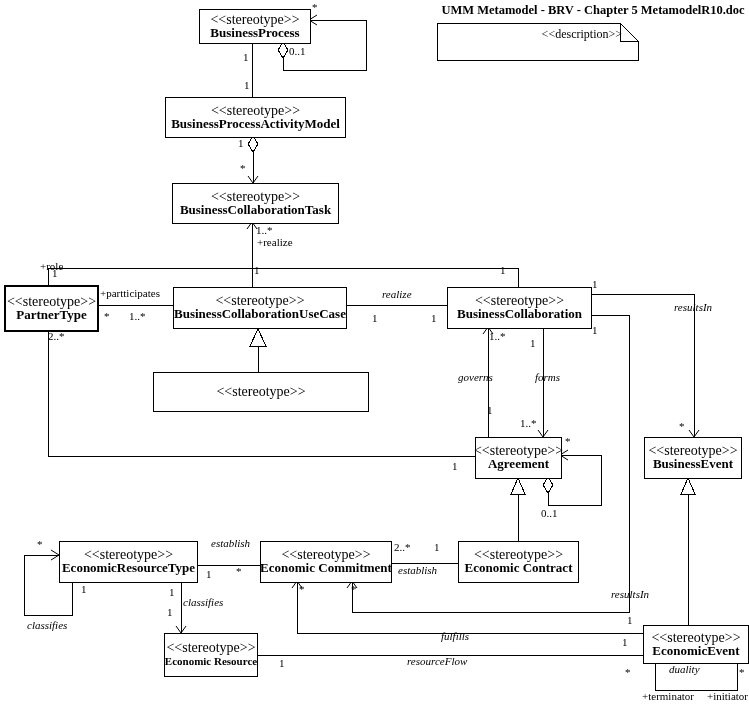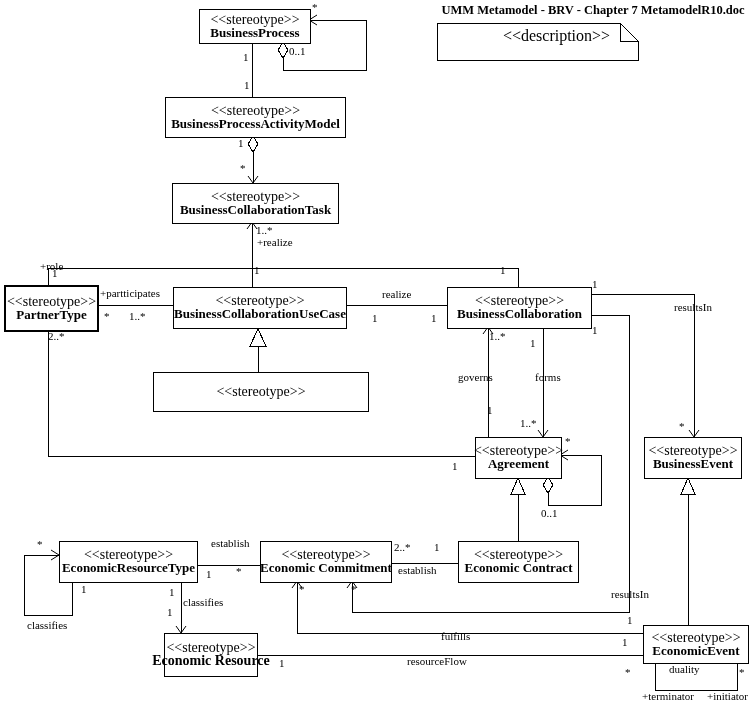--- a/index.html
+++ b/index.html
@@ -6,24 +6,24 @@
   #stage{position:relative;width:749px;height:706px;background:#ffffff;overflow:hidden;
          font-family:"Liberation Serif",serif;color:#000;}
   svg.wires{position:absolute;left:0;top:0;z-index:1;}
   .cls{position:absolute;z-index:2;background:#fff;border:1px solid #000;
        display:flex;flex-direction:column;align-items:center;justify-content:center;
        text-align:center;}
   .cls.thick{border-width:2px;}
   .st{font-size:14px;line-height:12px;white-space:nowrap;}
   .nm{font-size:13px;line-height:14px;font-weight:bold;white-space:nowrap;}
   .lb,.li{position:absolute;z-index:3;font-size:11px;line-height:12px;white-space:nowrap;}
-  .li{}
+  .li{font-style:italic;}
   .title{position:absolute;z-index:3;left:437px;top:3px;width:312px;text-align:center;
          font-weight:bold;font-size:12.5px;}
-  .note-st{position:absolute;z-index:3;left:437px;top:27px;width:185px;text-align:center;font-size:16px;padding-left:27px;}
+  .note-st{position:absolute;z-index:3;left:437px;top:27px;width:185px;text-align:right;font-size:12px;}
   .note-tx{position:absolute;z-index:3;left:439px;top:43px;width:196px;text-align:center;font-size:10.5px;}
 </style>
 </head>
 <body>
 
 <div id="stage">
 
   <svg class="wires" width="749" height="706" viewBox="0 0 749 706" fill="none" stroke="#000" stroke-width="1" shape-rendering="crispEdges">
 
     <polygon points="437,23 620,23 638,41 638,60 437,60" fill="#fff"></polygon>
@@ -86,21 +86,21 @@
     <polyline points="176,626 181,633 186,626" shape-rendering="auto"></polyline>
 
     <polyline points="297,581 297,633 643,633"></polyline>
     <polyline points="292,588 297,581 302,588" shape-rendering="auto"></polyline>
 
     <line x1="256" y1="655" x2="643" y2="655"></line>
 
     <polyline points="655,662 655,690 737,690 737,662"></polyline>
   </svg>
 
-  <div class="title">UMM Metamodel - BRV - Chapter 7 MetamodelR10.doc</div>
+  <div class="title">UMM Metamodel - BRV - Chapter 5 MetamodelR10.doc</div>
   <div class="note-st">&lt;&lt;description&gt;&gt;</div>
 
   <div class="cls" style="left:199px;top:9px;width:110px;height:33px">
     <div class="st">&lt;&lt;stereotype&gt;&gt;</div>
     <div class="nm">BusinessProcess</div>
   </div>
   <div class="cls" style="left:165px;top:97px;width:179px;height:39px">
     <div class="st">&lt;&lt;stereotype&gt;&gt;</div>
     <div class="nm">BusinessProcessActivityModel</div>
   </div>
@@ -138,21 +138,21 @@
   <div class="cls" style="left:260px;top:541px;width:130px;height:40px">
     <div class="st">&lt;&lt;stereotype&gt;&gt;</div>
     <div class="nm">Economic Commitment</div>
   </div>
   <div class="cls" style="left:458px;top:541px;width:119px;height:40px">
     <div class="st">&lt;&lt;stereotype&gt;&gt;</div>
     <div class="nm">Economic Contract</div>
   </div>
   <div class="cls" style="left:164px;top:633px;width:92px;height:42px">
     <div class="st">&lt;&lt;stereotype&gt;&gt;</div>
-    <div class="nm" style="font-size:14px">Economic Resource</div>
+    <div class="nm" style="font-size:11px">Economic Resource</div>
   </div>
   <div class="cls" style="left:643px;top:625px;width:104px;height:37px">
     <div class="st">&lt;&lt;stereotype&gt;&gt;</div>
     <div class="nm">EconomicEvent</div>
   </div>
 
   <span class="lb" style="left:312px;top:1px">*</span>
   <span class="lb" style="left:289px;top:45px">0..1</span>
   <span class="lb" style="left:243px;top:51px">1</span>
   <span class="lb" style="left:244px;top:79px">1</span>

